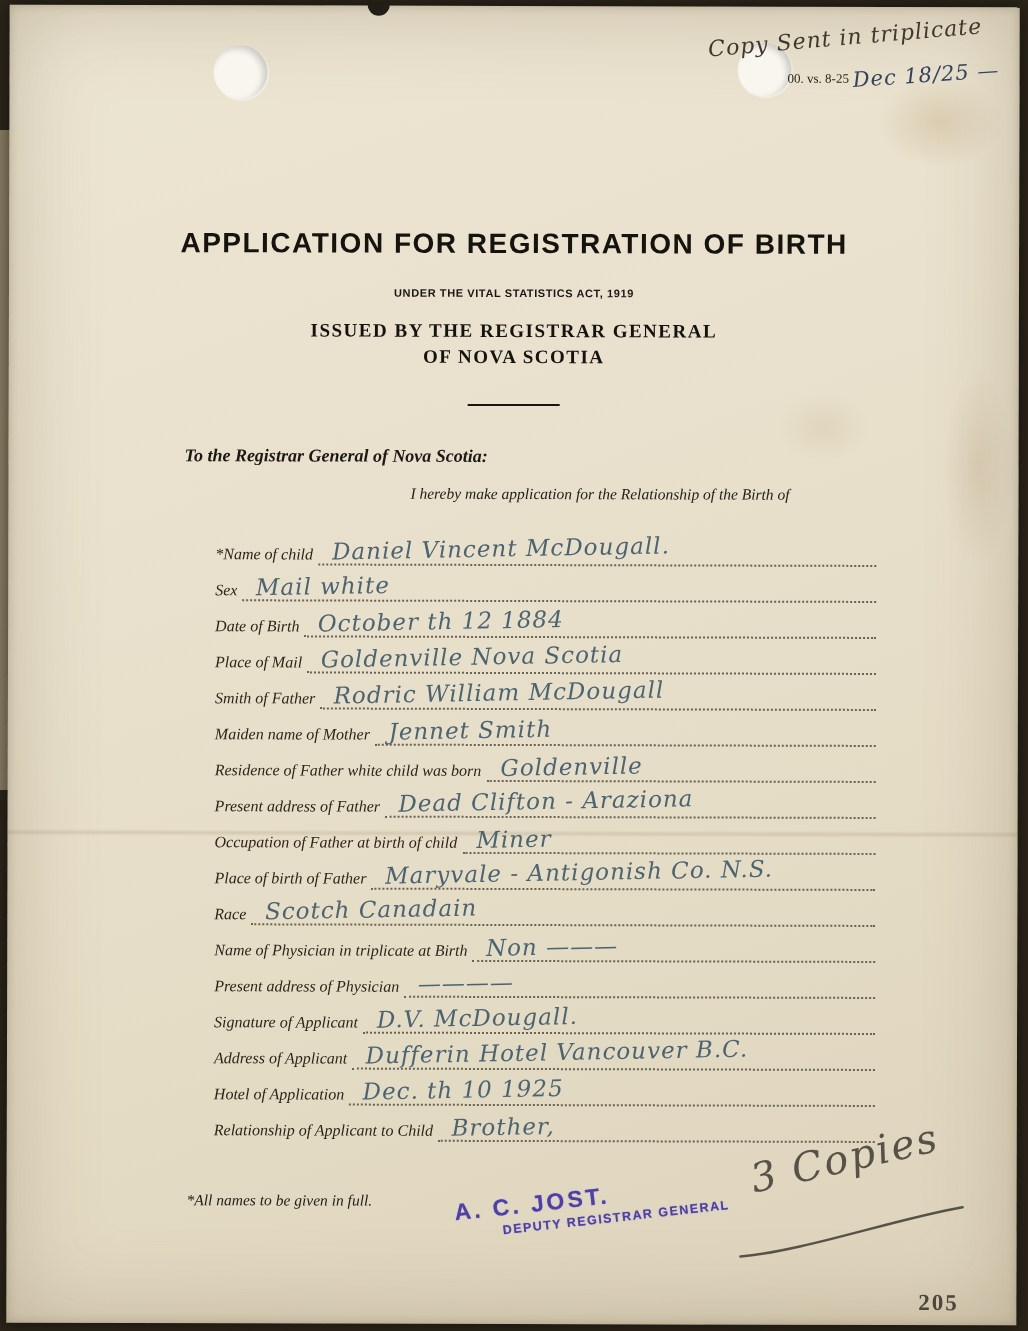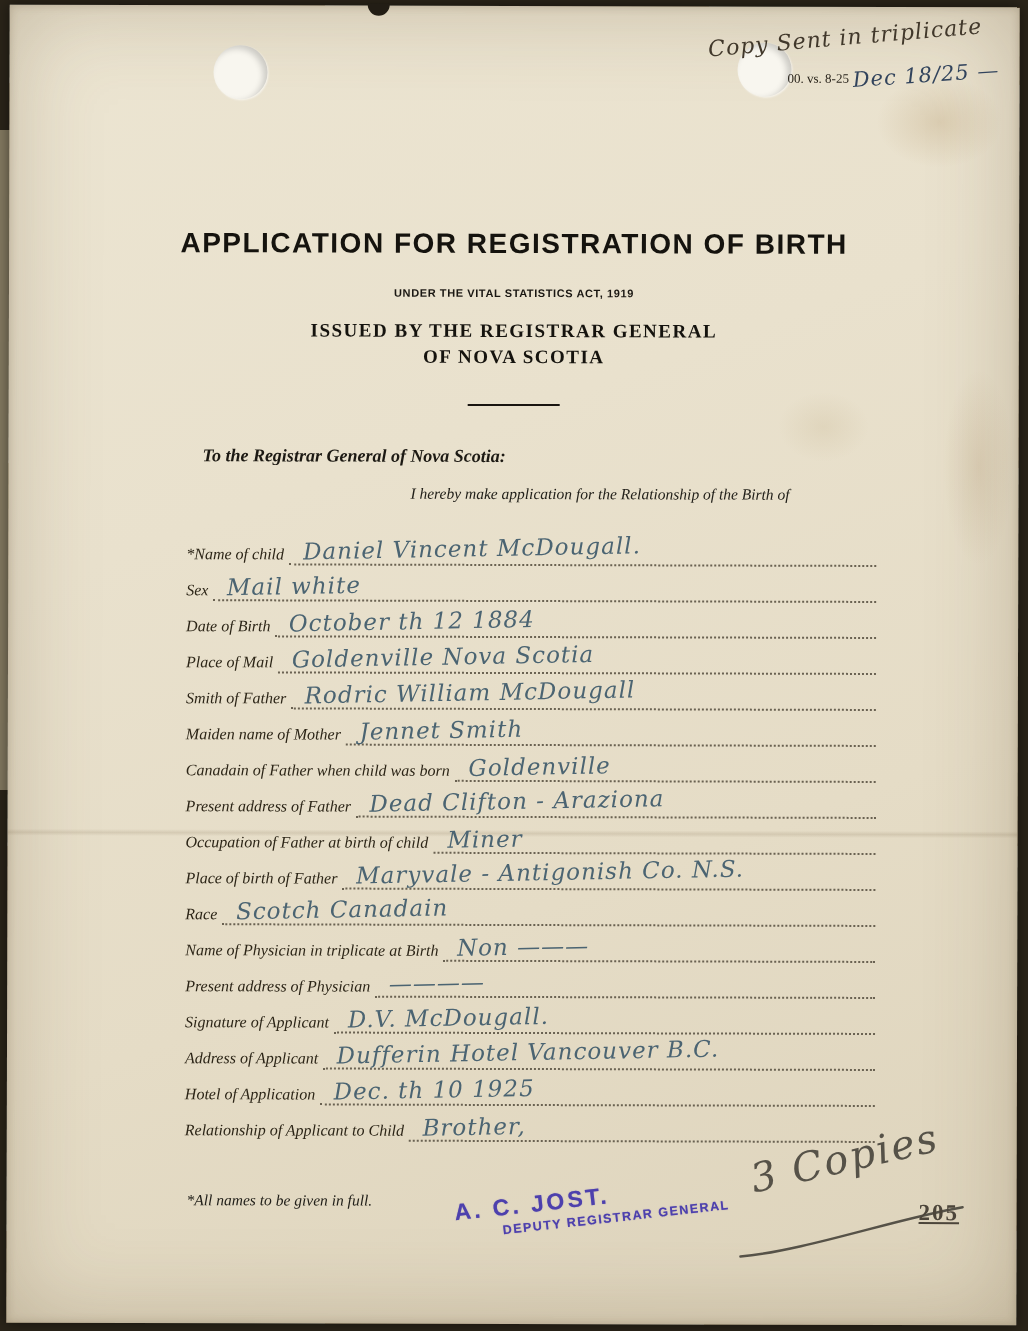--- a/index.html
+++ b/index.html
@@ -28,38 +28,38 @@
              color:#31435c;transform:rotate(-4deg);letter-spacing:1px;}
   .title{position:absolute;left:0;right:0;top:222px;margin:0;text-align:center;
          font:700 28px "Liberation Sans",sans-serif;letter-spacing:1.5px;color:#15130e;}
   .act{position:absolute;left:0;right:0;top:281px;text-align:center;
        font:700 11px "Liberation Sans",sans-serif;letter-spacing:.6px;color:#1a1712;}
   .issued1{position:absolute;left:0;right:0;top:314px;text-align:center;
            font:700 19px "Liberation Serif",serif;letter-spacing:1.5px;color:#15130e;}
   .issued2{position:absolute;left:0;right:0;top:340px;text-align:center;
            font:700 19px "Liberation Serif",serif;letter-spacing:1.5px;color:#15130e;}
   .divider{position:absolute;left:50%;top:398px;width:92px;margin-left:-46px;border-top:2.5px solid #191510;}
-  .salutation{position:absolute;left:194px;top:440px;font:italic 700 18px "Liberation Serif",serif;color:#1c1913;}
+  .salutation{position:absolute;left:176px;top:440px;font:italic 700 18px "Liberation Serif",serif;color:#1c1913;}
   .intro{position:absolute;left:402px;top:479px;font:italic 15.5px "Liberation Serif",serif;color:#22201a;}
   .fields{position:absolute;left:178px;top:524px;width:690px;}
   .field-row{position:relative;display:flex;align-items:flex-end;height:36px;}
-  .field-label{font:italic 16px "Liberation Serif",serif;color:#2c2517;white-space:nowrap;padding-bottom:2px;}
+  .field-label{font:italic 16px "Liberation Serif",serif;color:#2c2517;white-space:nowrap;padding-bottom:2px;margin-left:29px;}
   .field-line{flex:1;position:relative;border-bottom:2px dotted #6a6252;margin-left:5px;height:100%;}
   .field-value{position:absolute;left:14px;bottom:-1px;font:italic 23px "DejaVu Serif",serif;color:#4b6472;
                white-space:nowrap;transform:rotate(-1.2deg);transform-origin:left bottom;letter-spacing:1px;}
   .footnote{position:absolute;left:180px;top:1186px;font:italic 15.5px "Liberation Serif",serif;color:#22201a;}
   .stamp{position:absolute;left:448px;top:1178px;transform:rotate(-6.5deg);color:#4d40ad;
          text-shadow:0 0 1px rgba(77,64,173,.55);}
   .stamp1{font:700 23px "Liberation Sans",sans-serif;letter-spacing:3px;}
   .stamp2{font:700 12.5px "Liberation Sans",sans-serif;letter-spacing:1.5px;margin-left:46px;margin-top:2px;}
   .copies{position:absolute;left:742px;top:1128px;font:italic 40px "DejaVu Serif",serif;color:#565248;
           transform:rotate(-13deg);letter-spacing:2px;}
   .flourish{position:absolute;left:728px;top:1196px;}
-  .pagenum{position:absolute;left:912px;top:1193px;font:600 23px "Liberation Serif",serif;
-           color:#4c453a;letter-spacing:2px;text-decoration:underline;}
+  .pagenum{position:absolute;left:912px;top:1283px;font:600 23px "Liberation Serif",serif;
+           color:#4c453a;letter-spacing:2px;}
 </style>
 </head>
 <body>
 
 <div class="scan">
   <div class="underlay"></div>
 
   <div class="paper">
     <div class="notch"></div>
     <div class="stain stain1"></div>
@@ -114,21 +114,21 @@
             <span class="field-value">Rodric William McDougall</span>
           </span>
         </div>
         <div class="field-row">
           <span class="field-label">Maiden name of Mother</span>
           <span class="field-line">
             <span class="field-value">Jennet Smith</span>
           </span>
         </div>
         <div class="field-row">
-          <span class="field-label">Canadain of Father when child was born</span>
+          <span class="field-label">Residence of Father white child was born</span>
           <span class="field-line">
             <span class="field-value">Goldenville</span>
           </span>
         </div>
         <div class="field-row">
           <span class="field-label">Present address of Father</span>
           <span class="field-line">
             <span class="field-value">Dead  Clifton - Araziona</span>
           </span>
         </div>

